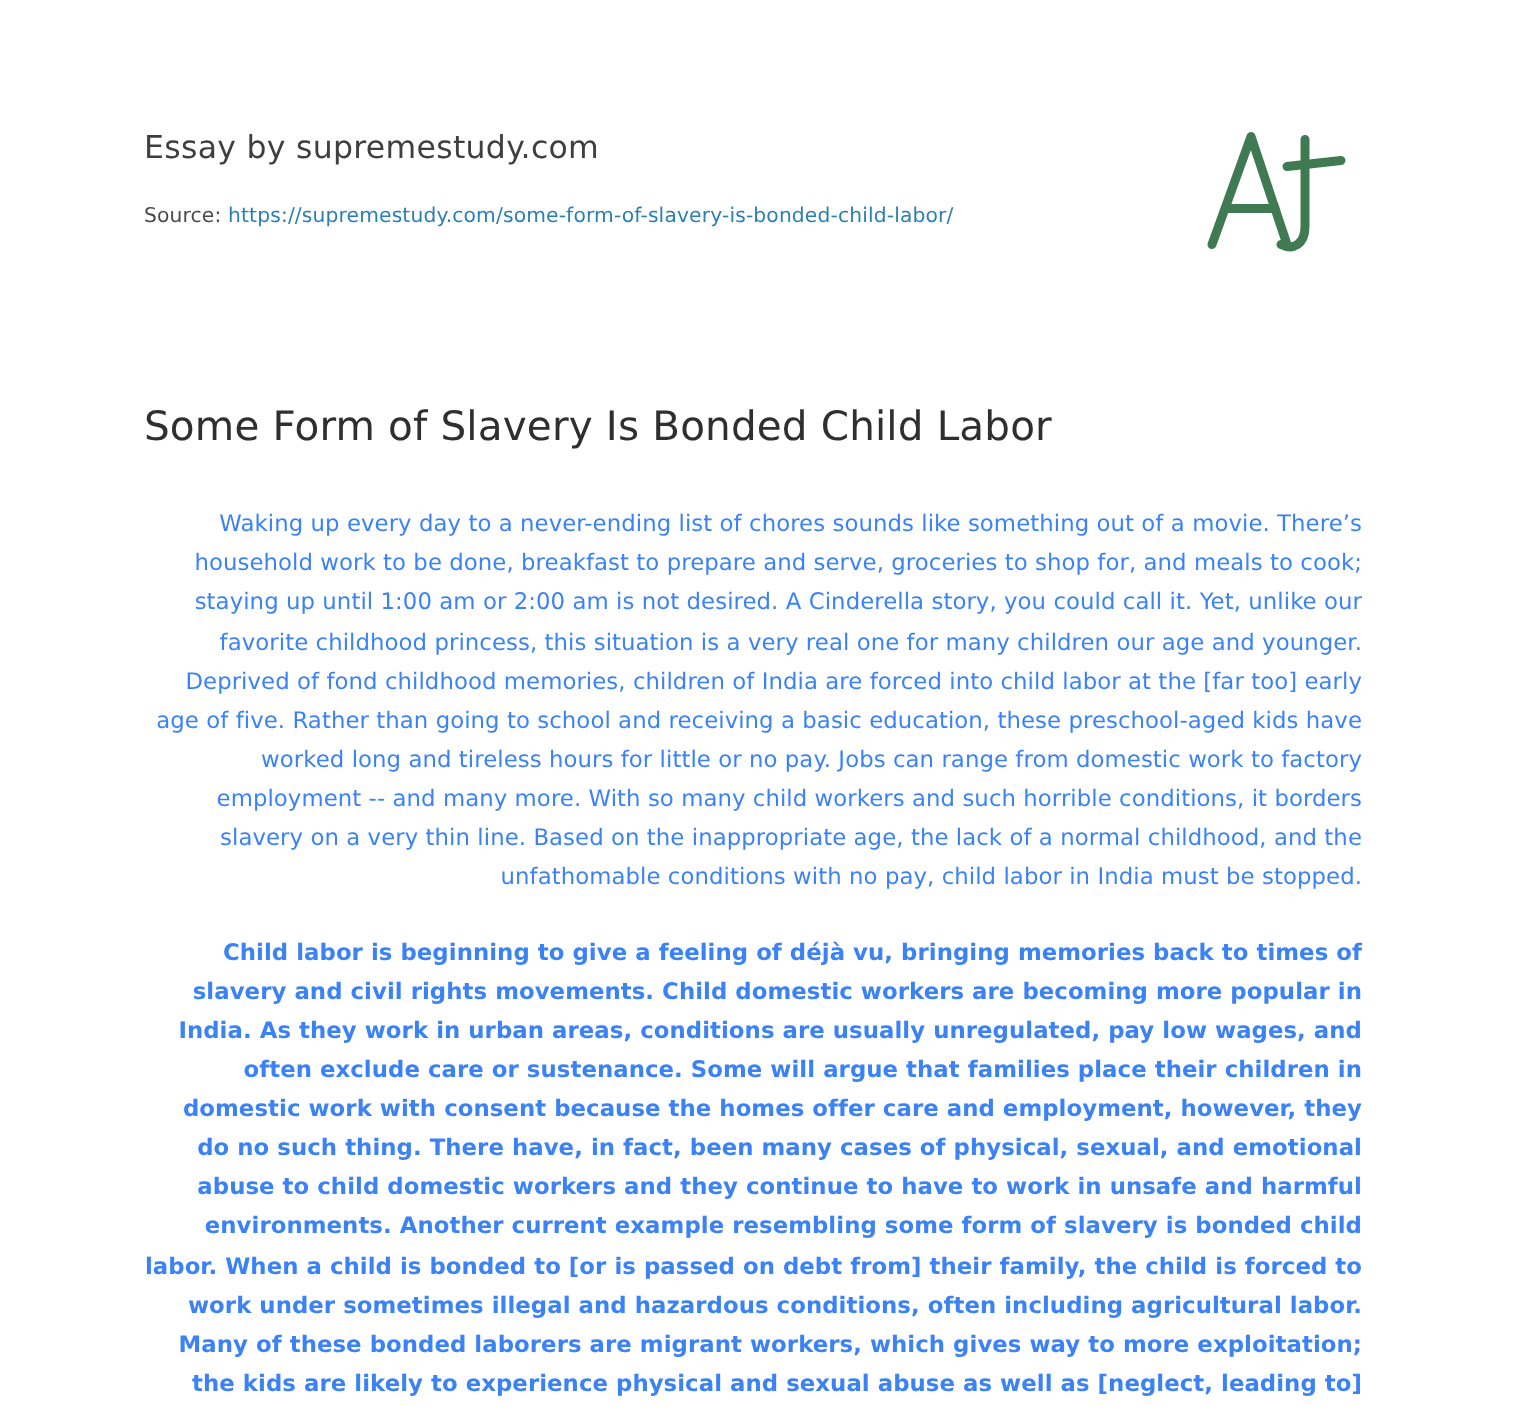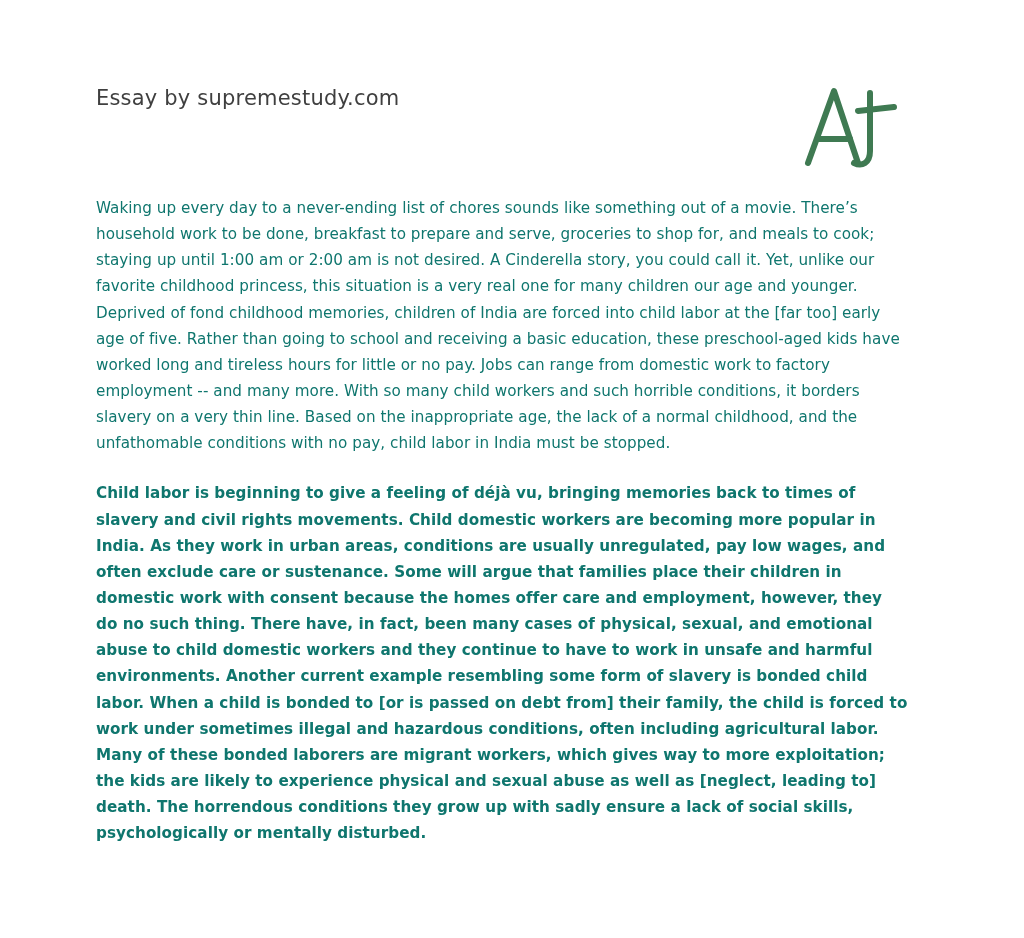--- a/index.html
+++ b/index.html
@@ -67,49 +67,54 @@
     font-size: 27px;
     line-height: 1.3;
     font-weight: 400;
     color: #2f2f2f;
     margin: 72px 0 34px 0;
     letter-spacing: 0.1px;
   }
   p.para {
     font-size: 15.2px;
     line-height: 1.72;
-    color: #0f766e;
+    color: #3b82f6;
     margin: 0 0 24px 0;
-    text-align: left;
+    text-align: right;
     max-width: 835px;
     letter-spacing: 0.05px;
   }
   p.para:last-child {
     margin-bottom: 0;
     font-weight: bold;
   }
 </style>
 </head>
 <body>
 
 <div class="page">
 
   <div class="header">
     <div class="byline">Essay by supremestudy.com</div>
+    <div class="source-line">
+      <span class="source-label">Source:</span>
+      <a class="source-url" href="#">https://supremestudy.com/some-form-of-slavery-is-bonded-child-labor/</a>
+    </div>
     <div class="logo">
       <svg viewBox="0 0 110 100" width="110" height="100" aria-hidden="true">
         <g fill="none" stroke="#3f7a52" stroke-width="6" stroke-linecap="round" stroke-linejoin="round">
           <path d="M10 86 L36 14 L60 86"></path>
           <path d="M20 62 L52 62"></path>
           <path d="M72 16 L72 74 C72 86 64 90 56 86"></path>
           <path d="M60 34 L96 30"></path>
         </g>
       </svg>
     </div>
   </div>
 
   <div class="content">
+    <h1 class="title">Some Form of Slavery Is Bonded Child Labor</h1>
     <p class="para">Waking up every day to a never-ending list of chores sounds like something out of a movie. There’s household work to be done, breakfast to prepare and serve, groceries to shop for, and meals to cook; staying up until 1:00 am or 2:00 am is not desired. A Cinderella story, you could call it. Yet, unlike our favorite childhood princess, this situation is a very real one for many children our age and younger. Deprived of fond childhood memories, children of India are forced into child labor at the [far too] early age of five. Rather than going to school and receiving a basic education, these preschool-aged kids have worked long and tireless hours for little or no pay. Jobs can range from domestic work to factory employment -- and many more. With so many child workers and such horrible conditions, it borders slavery on a very thin line. Based on the inappropriate age, the lack of a normal childhood, and the unfathomable conditions with no pay, child labor in India must be stopped.</p>
     <p class="para">Child labor is beginning to give a feeling of déjà vu, bringing memories back to times of slavery and civil rights movements. Child domestic workers are becoming more popular in India. As they work in urban areas, conditions are usually unregulated, pay low wages, and often exclude care or sustenance. Some will argue that families place their children in domestic work with consent because the homes offer care and employment, however, they do no such thing. There have, in fact, been many cases of physical, sexual, and emotional abuse to child domestic workers and they continue to have to work in unsafe and harmful environments. Another current example resembling some form of slavery is bonded child labor. When a child is bonded to [or is passed on debt from] their family, the child is forced to work under sometimes illegal and hazardous conditions, often including agricultural labor. Many of these bonded laborers are migrant workers, which gives way to more exploitation; the kids are likely to experience physical and sexual abuse as well as [neglect, leading to] death. The horrendous conditions they grow up with sadly ensure a lack of social skills, psychologically or mentally disturbed.</p>
 
   </div>
 
 </div>
 
 </body></html>

